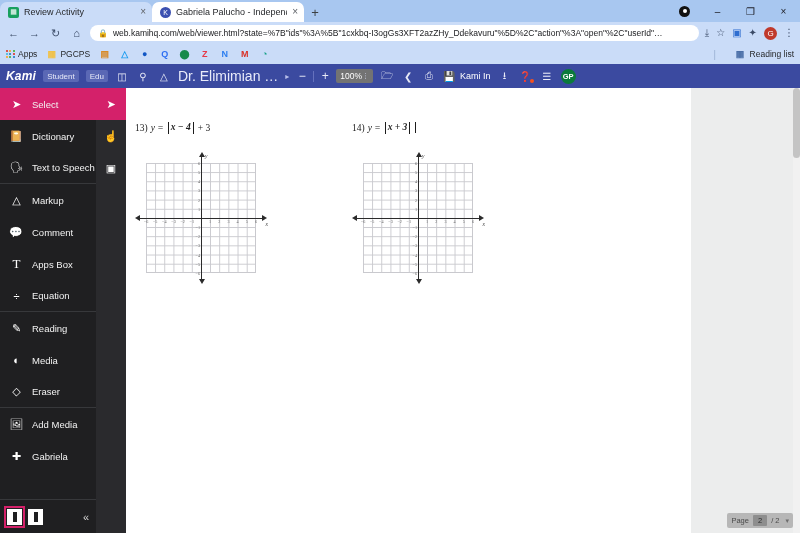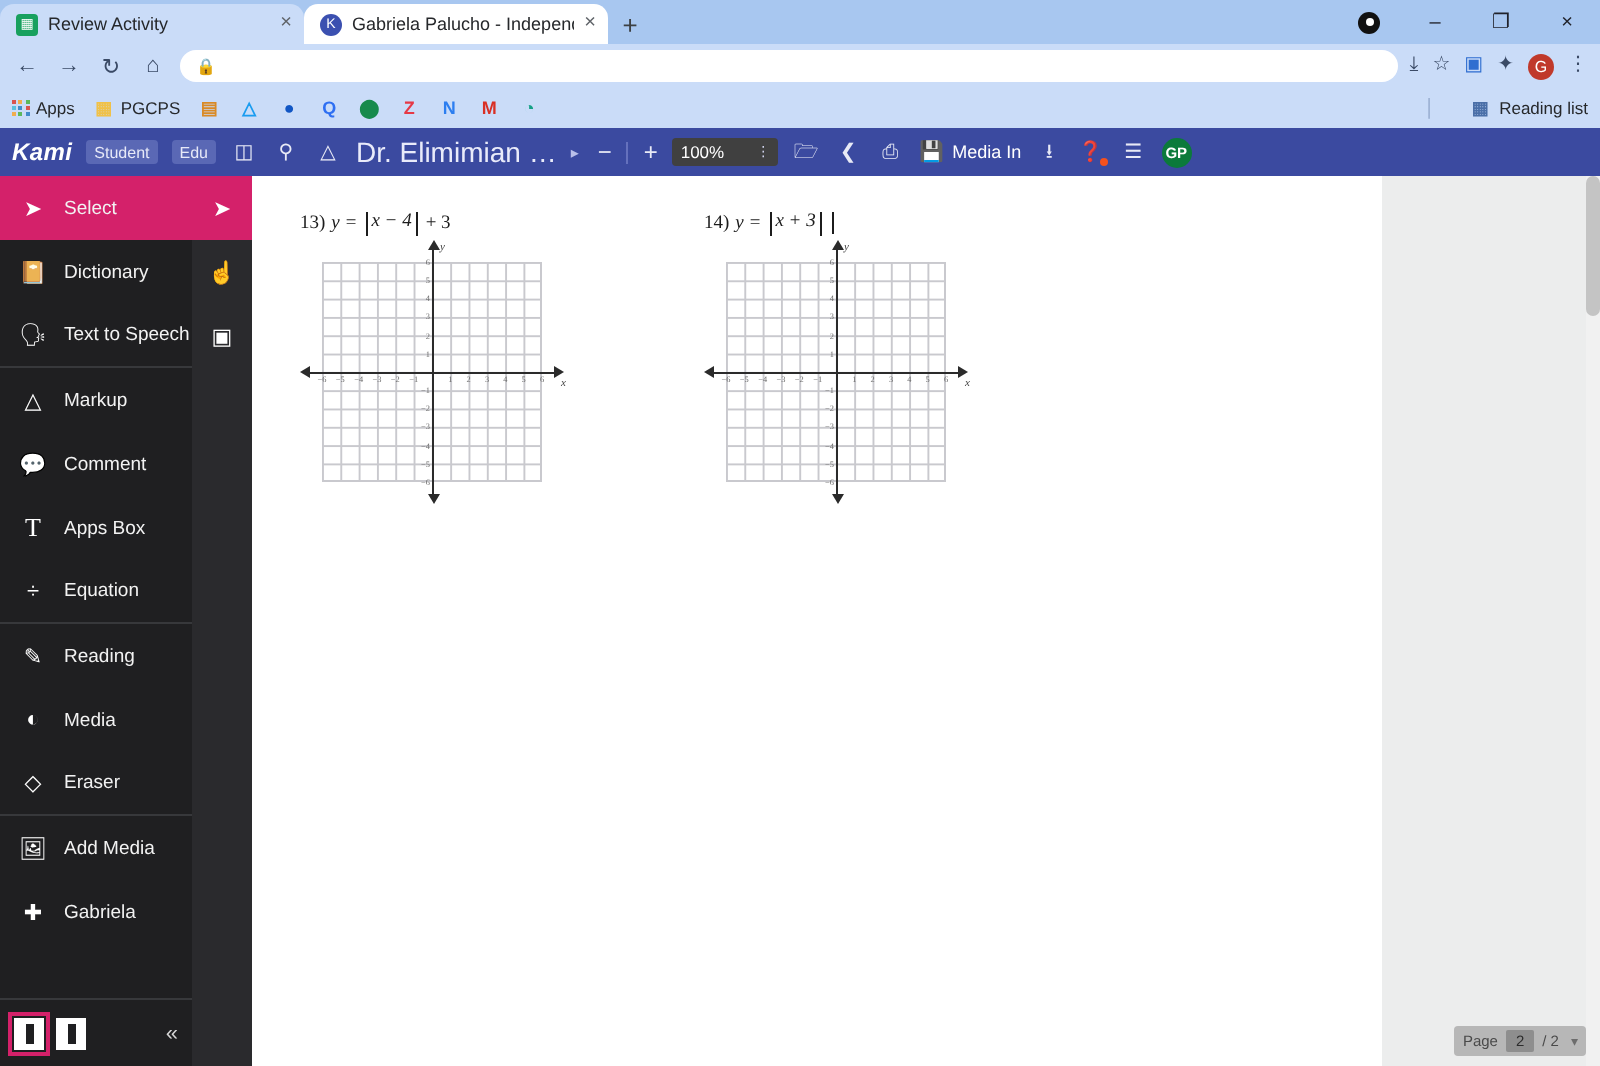--- a/index.html
+++ b/index.html
@@ -142,23 +142,23 @@
   .crumb { font-size: 14px; color: #e9ebfa; white-space: nowrap; }
   .crumb-sep { font-size: 8px; color: #b9c0ea; }
   .doc-title {
     font-size: 9px; color: #fff; white-space: nowrap;
     overflow: hidden; flex: 1 1 auto;
   }
   .zoomgrp { display: flex; align-items: center; gap: 5px; }
   .zoombtn { font-size: 12px; color: #e8eaf6; width: 12px; text-align: center; }
   .zoomsep { width: 1px; height: 11px; background: #6571bd; }
   .zoomval {
-    background: #404040; font-size: 8.5px; color: #fff;
+    background: #737373; font-size: 8.5px; color: #fff;
     padding: 2px 4px; border-radius: 2px;
-    display: flex; align-items: center; gap: 16px;
+    display: flex; align-items: center; gap: 0;
   }
   .zoomval .sp { font-size: 7px; color: #d4d8f2; }
   .turnin { display: flex; align-items: center; gap: 3px; font-size: 9px; color: #fff; }
   .help-wrap { position: relative; }
   .help-dot {
     position: absolute; right: -1px; bottom: 0px;
     width: 4px; height: 4px; border-radius: 50%;
     background: #f4511e;
   }
   .avatar {
@@ -213,21 +213,21 @@
   }
   .prob-wrap { position: absolute; display: flex; flex-direction: column; gap: 2px; }
   .prob-label {
     font-family: "Liberation Serif", serif;
     font-size: 9.5px; color: #1c1c1c; white-space: nowrap;
     display: flex; align-items: center; gap: 3px;
   }
   .prob-label .itx { font-style: italic; }
   .abs {
     border-left: 1px solid #1c1c1c; border-right: 1px solid #1c1c1c;
-    padding: 0 2px; margin: 0 1px; line-height: 1.25;
+    padding: 0 2px; margin: 16px 1px; line-height: 1.25; font-weight: bold;
   }
   .cursor-bar {
     display: inline-block; width: 1px; height: 11px;
     background: #1c1c1c; margin-left: 1px;
   }
 
   .graph { position: relative; width: 132px; height: 132px; }
   .grid-area {
     position: absolute; left: 11px; top: 11px;
     width: 110px; height: 110px;
@@ -315,20 +315,21 @@
     </div>
   </div>
 
   <div class="urlrow">
     <div class="nav-ico">←</div>
     <div class="nav-ico">→</div>
     <div class="nav-ico">↻</div>
     <div class="nav-ico">⌂</div>
     <div class="omnibox">
       <span class="lock">🔒</span>
+      <span class="omnitext">web.kamihq.com/web/viewer.html?state=%7B"ids"%3A%5B"1cxkbq-I3ogGs3XFT2azZHy_Ddekavuru"%5D%2C"action"%3A"open"%2C"userId"…</span>
     </div>
     <div class="omni-right">
       <span class="oi">⤓</span>
       <span class="oi">☆</span>
       <span class="oi" style="color:#2f6ed0">▣</span>
       <span class="oi">✦</span>
       <span class="profile-chip">G</span>
       <span class="oi">⋮</span>
     </div>
   </div>
@@ -406,21 +407,21 @@
           <span>100%</span>
           <span class="sp">⋮</span>
         </span>
       </div>
 
       <span class="kt-ico">🗁</span>
       <span class="kt-ico">❮</span>
       <span class="kt-ico">⎙</span>
       <span class="turnin">
         <span class="kt-ico">💾</span>
-        <span>Media In</span>
+        <span>Kami In</span>
       </span>
       <span class="kt-ico">⭳</span>
       <span class="kt-ico help-wrap">❓<span class="help-dot"></span></span>
       <span class="kt-ico">☰</span>
       <span class="avatar">GP</span>
     </div>
 
     <div class="kami-body">
 
       <div class="sidebar">
@@ -486,21 +487,21 @@
 
       <div class="subtools">
         <div class="sub-item sel">➤</div>
         <div class="sub-item">☝</div>
         <div class="sub-item">▣</div>
       </div>
 
       <div class="canvas">
         <div class="page">
 
-          <div class="prob-wrap" style="left:24px; top:18px;justify-content:space-between;">
+          <div class="prob-wrap" style="left:9px; top:18px;justify-content:space-between;">
             <div class="prob-label">
               <span>13)</span>
               <span class="itx">y =</span>
               <span class="abs"><span class="itx">x − 4</span></span>
               <span>+ 3</span>
             </div>
             <div class="graph">
               <div class="grid-area"></div>
               <div class="axis-x"></div>
               <div class="axis-y"></div>

